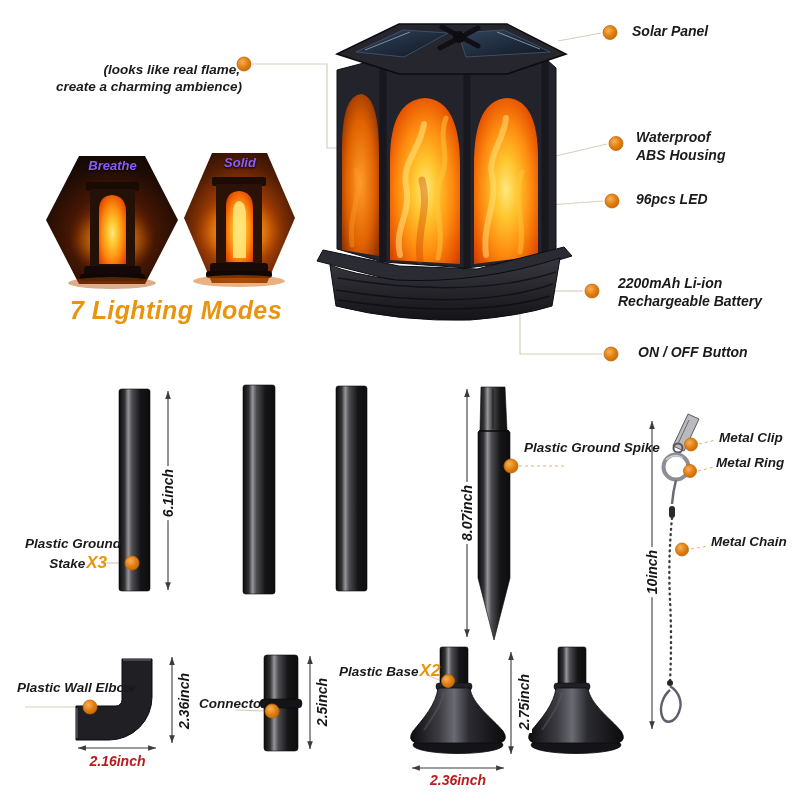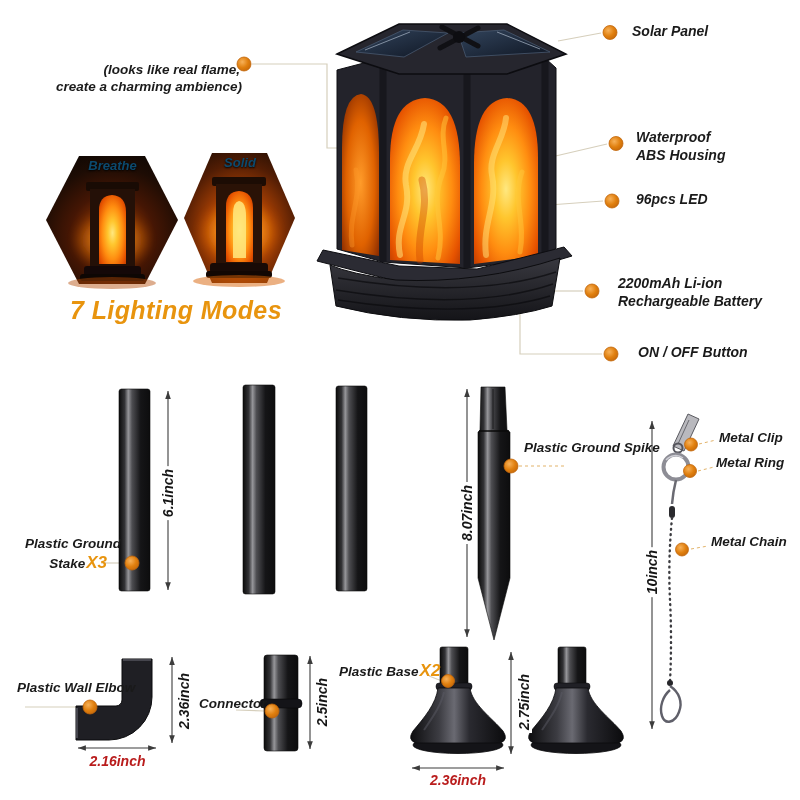--- a/index.html
+++ b/index.html
@@ -6,21 +6,21 @@
   body{width:800px;height:800px;background:#ffffff;font-family:"Liberation Sans",sans-serif;position:relative;overflow:hidden;color:#1a1a1a;}
   .stage{position:absolute;left:0;top:0;width:800px;height:800px;}
   svg.art{position:absolute;left:0;top:0;z-index:1;}
   .txt{position:absolute;z-index:2;font-style:italic;font-weight:bold;color:#1a1a1a;white-space:nowrap;}
   .t-right{text-align:right;}
   .t-center{text-align:center;}
   .flicker-title{font-size:21px;letter-spacing:.2px;}
   .flicker-sub{font-size:13.5px;font-weight:600;}
   .callout{font-size:14px;line-height:17px;}
   .part{font-size:13.5px;}
-  .mode-lbl{color:#0c4a6e;font-size:13px;z-index:3;text-shadow:0 1px 2px #000;}
+  .mode-lbl{color:#8b5cf6;font-size:13px;z-index:3;text-shadow:0 1px 2px #000;}
   .modes-title{color:#e8940e;font-size:25px;letter-spacing:.4px;}
   .qty{color:#e8940e;font-size:17px;font-weight:bold;}
   .dim{font-size:14px;color:#b91c1c;}
   .dim-v{position:absolute;z-index:2;transform:translate(-50%,-50%) rotate(-90deg);white-space:nowrap;background:#ffffff;padding:0 3px;font-style:italic;font-weight:bold;font-size:14px;color:#151515;text-align:center;}
   .flexline{display:flex;align-items:baseline;gap:1px;}
   .just-end{justify-content:flex-end;}
 </style>
 </head>
 <body>
 

